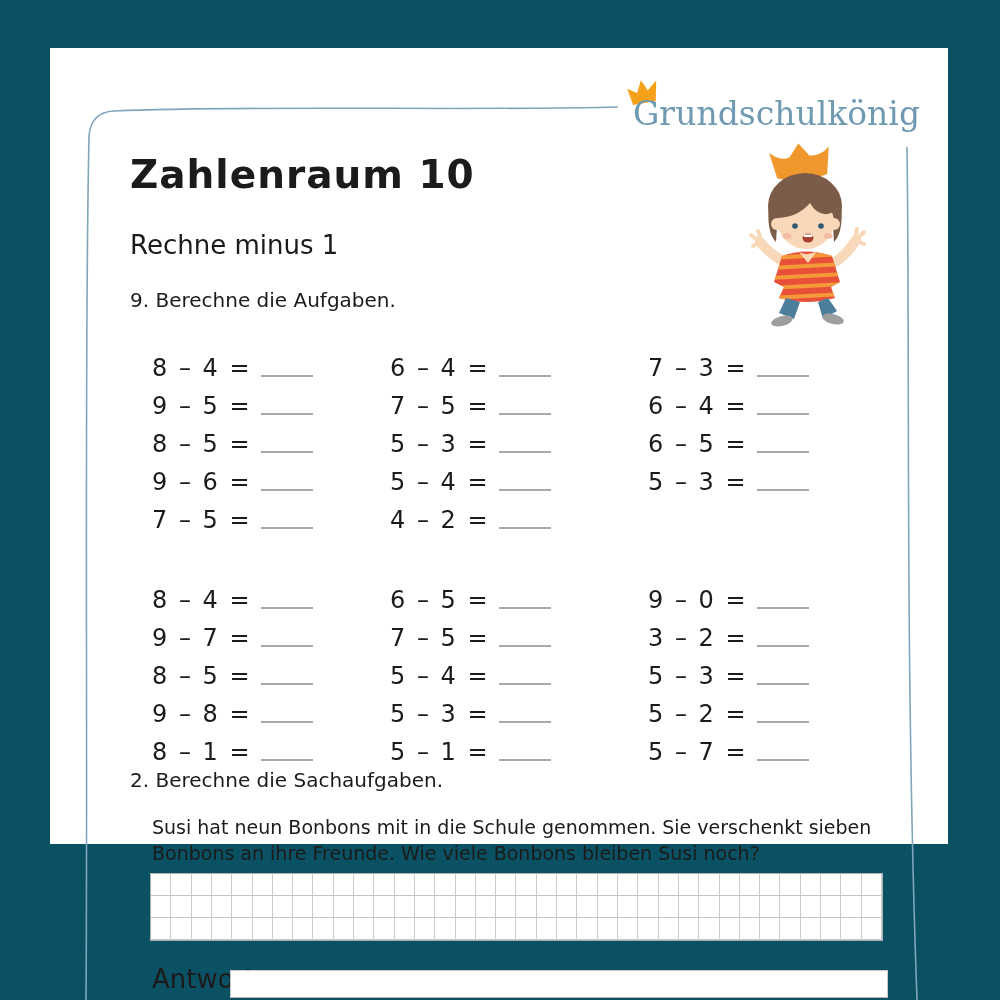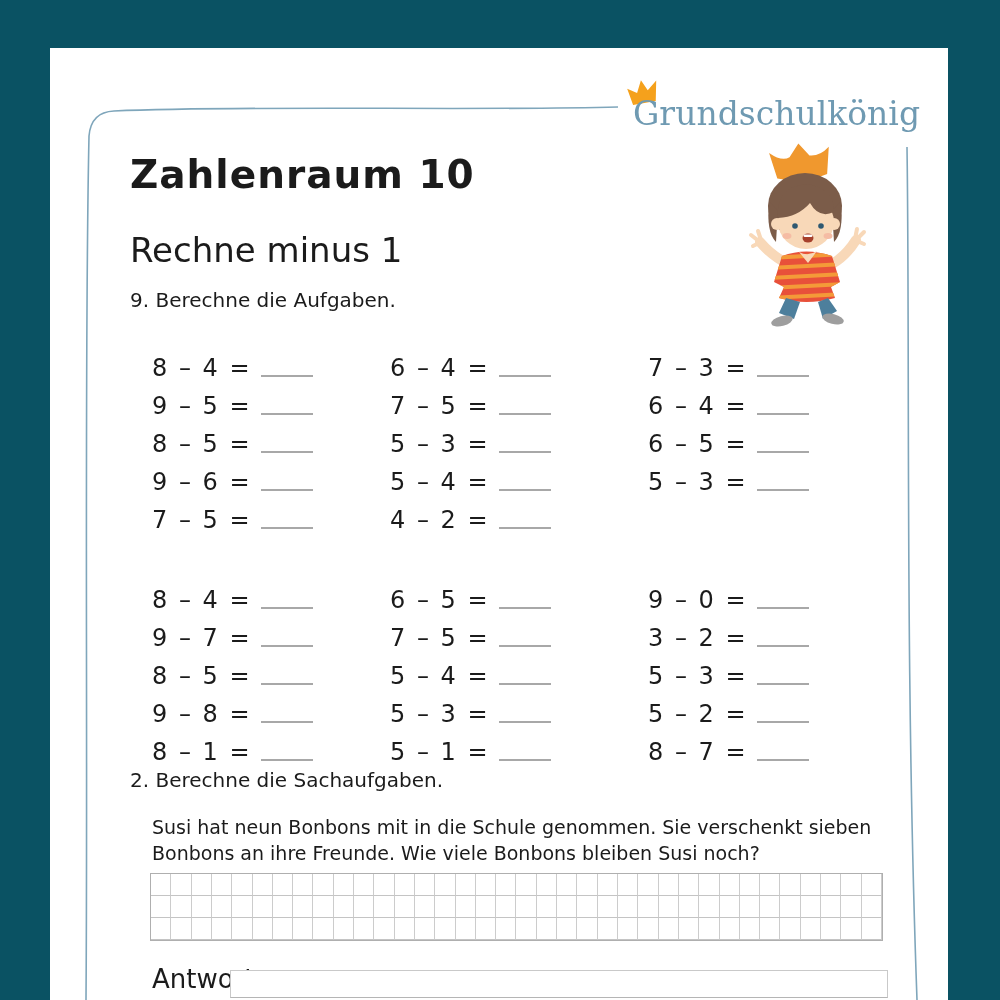--- a/index.html
+++ b/index.html
@@ -3,36 +3,36 @@
 <meta charset="utf-8">
 <style>
   html,body{margin:0;padding:0;}
   body{
     width:1000px;height:1000px;overflow:hidden;position:relative;
     background:#0A5263;
     font-family:"DejaVu Sans",sans-serif;
     color:#1b1b1b;
   }
   .page{
-    position:absolute;left:50px;top:48px;width:898px;height:952px;
+    position:absolute;left:50px;top:48px;width:898px;height:796px;
     background:#ffffff;
   }
   .border-svg{position:absolute;left:0;top:0;width:898px;height:952px;pointer-events:none;}
   
   .logo{position:absolute;left:575px;top:30px;width:300px;height:58px;}
   .logo-crown{position:absolute;left:2px;top:0px;}
   .logo-text{
     position:absolute;left:8px;top:16px;white-space:nowrap;
     font-family:"DejaVu Serif",serif;font-size:33px;color:#6F9AB2;letter-spacing:0px;
   }
   
   .boy{position:absolute;left:692px;top:92px;width:135px;height:190px;}
   
   .title{position:absolute;left:80px;top:104px;font-size:39px;font-weight:bold;letter-spacing:1px;}
-  .subtitle{position:absolute;left:80px;top:182px;font-size:34px;}
+  .subtitle{position:absolute;left:80px;top:182px;font-size:26px;}
   .sec1-heading{position:absolute;left:80px;top:240px;font-size:20px;}
   .sec2-heading{position:absolute;left:80px;top:720px;font-size:20px;}
   
   .block{position:absolute;left:102px;display:flex;}
   .block.b1{top:282px;}
   .block.b2{top:514px;}
   .eq-col{display:flex;flex-direction:column;margin-top:24px;}
   .eq-col:nth-child(1){width:238px;}
   .eq-col:nth-child(2){width:258px;}
   .eq{height:38px;display:flex;align-items:flex-start;font-size:24px;letter-spacing:2px;white-space:nowrap;}
@@ -243,21 +243,21 @@
         </div>
         <div class="eq">
           <span class="eq-text">5 – 3 =</span>
           <span class="blank"></span>
         </div>
         <div class="eq">
           <span class="eq-text">5 – 2 =</span>
           <span class="blank"></span>
         </div>
         <div class="eq">
-          <span class="eq-text">8 – 7 =</span>
+          <span class="eq-text">5 – 7 =</span>
           <span class="blank"></span>
         </div>
       </div>
     </div>
 
   <div class="sec2-heading">2. Berechne die Sachaufgaben.</div>
   <div class="problem-text">Susi hat neun Bonbons mit in die Schule genommen. Sie verschenkt sieben Bonbons an ihre Freunde. Wie viele Bonbons bleiben Susi noch?</div>
 
   <div class="work-grid" style="grid-template-columns: repeat(36, 1fr);">
       <div class="cell"></div>

